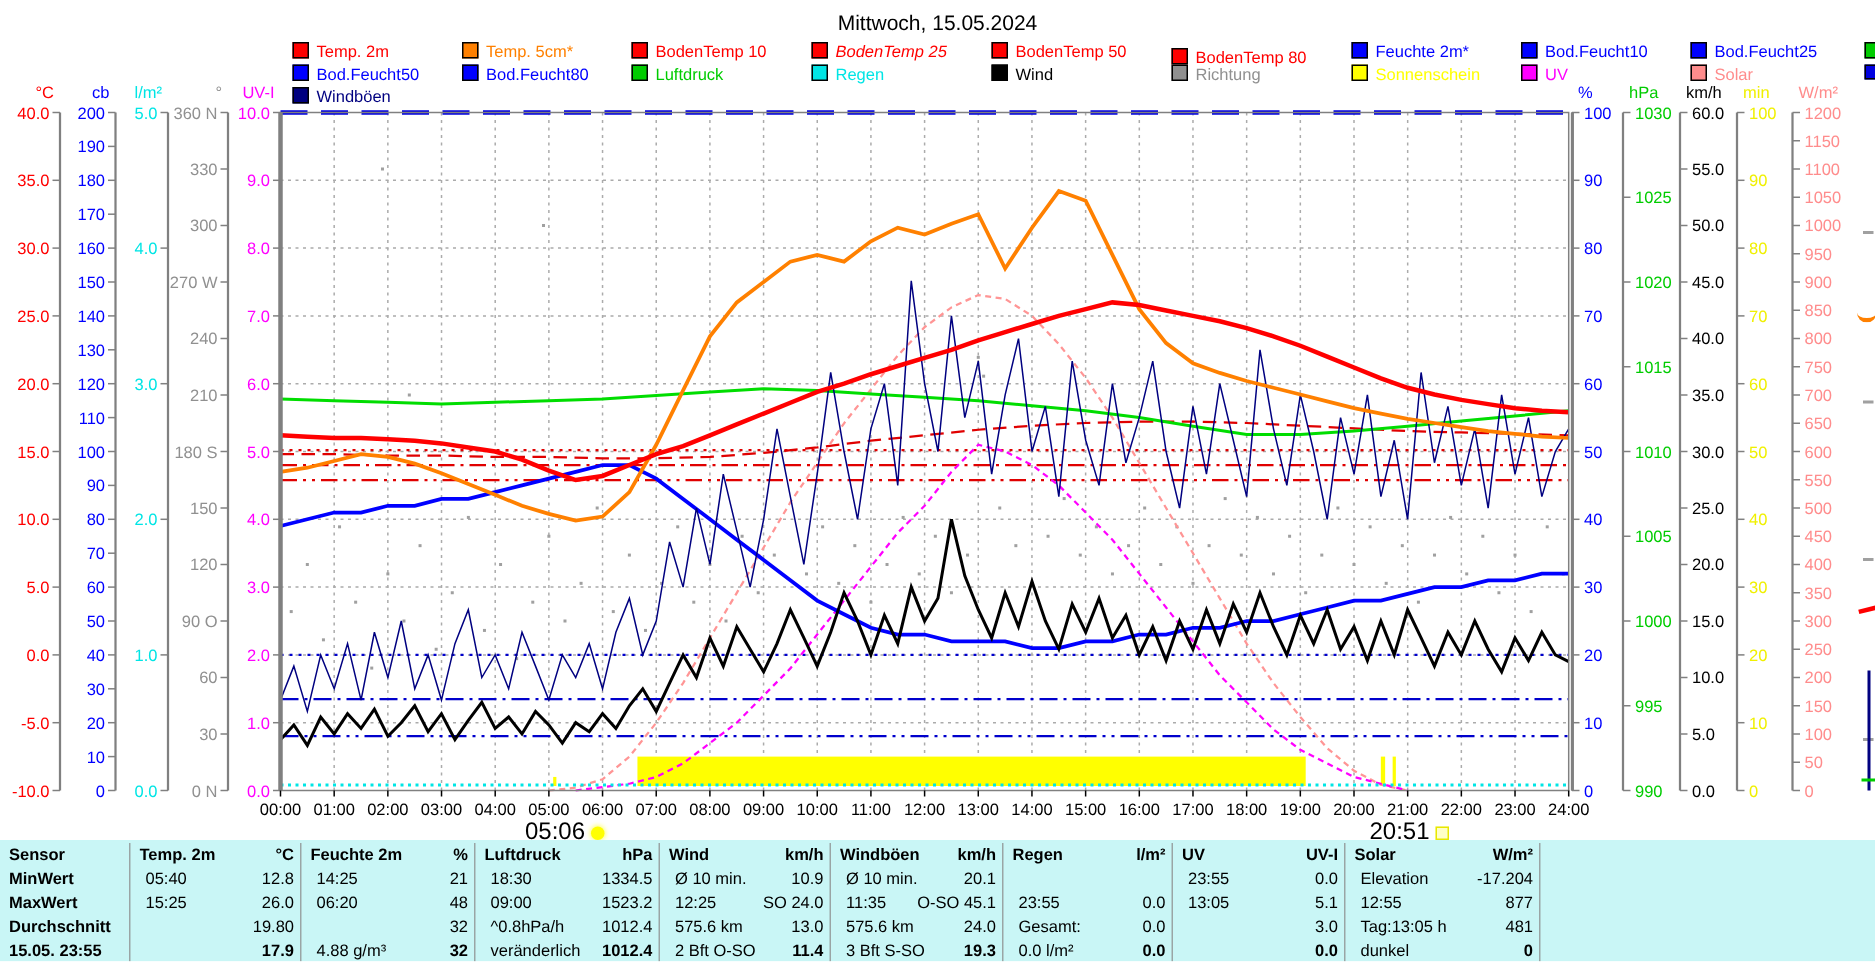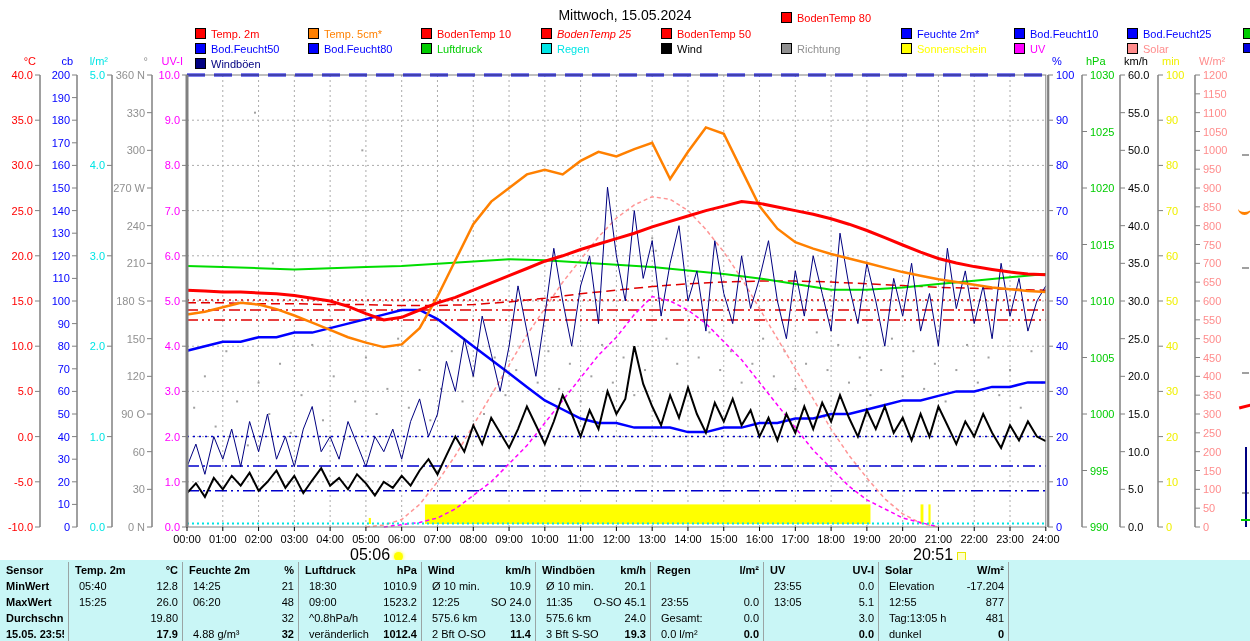--- a/index.html
+++ b/index.html
@@ -39,21 +39,21 @@
 <body>
 
 <div class="screen">
   <div class="title">Mittwoch, 15.05.2024</div>
   <div id="legend">
       <div class="leg-item" style="left: 195px; top: 28px;"><span class="leg-sw" style="background: rgb(255, 0, 0);"></span><span style="color: rgb(255, 0, 0);">Temp. 2m</span></div>
       <div class="leg-item" style="left: 308px; top: 28px;"><span class="leg-sw" style="background: rgb(255, 128, 0);"></span><span style="color: rgb(255, 128, 0);">Temp. 5cm*</span></div>
       <div class="leg-item" style="left: 421px; top: 28px;"><span class="leg-sw" style="background: rgb(255, 0, 0);"></span><span style="color: rgb(255, 0, 0);">BodenTemp 10</span></div>
       <div class="leg-item" style="left: 541px; top: 28px; font-style: italic;"><span class="leg-sw" style="background: rgb(255, 0, 0);"></span><span style="color: rgb(255, 0, 0);">BodenTemp 25</span></div>
       <div class="leg-item" style="left: 661px; top: 28px;"><span class="leg-sw" style="background: rgb(255, 0, 0);"></span><span style="color: rgb(255, 0, 0);">BodenTemp 50</span></div>
-      <div class="leg-item" style="left: 781px; top: 12px;"><span class="leg-sw" style="background: rgb(255, 0, 0);"></span><span style="color: rgb(255, 0, 0);">BodenTemp 80</span></div>
+      <div class="leg-item" style="left: 781px; top: 32px;"><span class="leg-sw" style="background: rgb(255, 0, 0);"></span><span style="color: rgb(255, 0, 0);">BodenTemp 80</span></div>
       <div class="leg-item" style="left: 901px; top: 28px;"><span class="leg-sw" style="background: rgb(0, 0, 255);"></span><span style="color: rgb(0, 0, 255);">Feuchte 2m*</span></div>
       <div class="leg-item" style="left: 1014px; top: 28px;"><span class="leg-sw" style="background: rgb(0, 0, 255);"></span><span style="color: rgb(0, 0, 255);">Bod.Feucht10</span></div>
       <div class="leg-item" style="left: 1127px; top: 28px;"><span class="leg-sw" style="background: rgb(0, 0, 255);"></span><span style="color: rgb(0, 0, 255);">Bod.Feucht25</span></div>
       <div class="leg-item" style="left: 195px; top: 43px;"><span class="leg-sw" style="background: rgb(0, 0, 255);"></span><span style="color: rgb(0, 0, 255);">Bod.Feucht50</span></div>
       <div class="leg-item" style="left: 308px; top: 43px;"><span class="leg-sw" style="background: rgb(0, 0, 255);"></span><span style="color: rgb(0, 0, 255);">Bod.Feucht80</span></div>
       <div class="leg-item" style="left: 421px; top: 43px;"><span class="leg-sw" style="background: rgb(0, 204, 0);"></span><span style="color: rgb(0, 204, 0);">Luftdruck</span></div>
       <div class="leg-item" style="left: 541px; top: 43px;"><span class="leg-sw" style="background: rgb(0, 229, 229);"></span><span style="color: rgb(0, 229, 229);">Regen</span></div>
       <div class="leg-item" style="left: 661px; top: 43px;"><span class="leg-sw" style="background: rgb(0, 0, 0);"></span><span style="color: rgb(0, 0, 0);">Wind</span></div>
       <div class="leg-item" style="left: 781px; top: 43px;"><span class="leg-sw" style="background: rgb(144, 144, 144);"></span><span style="color: rgb(144, 144, 144);">Richtung</span></div>
       <div class="leg-item" style="left: 901px; top: 43px;"><span class="leg-sw" style="background: rgb(255, 255, 0);"></span><span style="color: rgb(255, 255, 0);">Sonnenschein</span></div>
@@ -537,21 +537,21 @@
     </svg>
 
   <div class="annot" style="left:350px;top:546px;">
     <span>05:06</span><span class="sun-icon"></span>
   </div>
   <div class="annot" style="left:913px;top:546px;">
     <span>20:51</span><span class="set-icon"></span>
   </div>
 
   <div id="stats">
-      <div class="tcol" style="width: 69px;">
+      <div class="tcol" style="width: 87px;">
         <div class="trow thead">
           <span class="">Sensor</span>
         </div>
         <div class="trow ">
           <span class="tlabel">MinWert</span>
         </div>
         <div class="trow ">
           <span class="tlabel">MaxWert</span>
         </div>
         <div class="trow ">
@@ -605,21 +605,21 @@
           <span class="tval">32</span>
         </div>
       </div>
       <div class="tcol" style="width: 123px;">
         <div class="trow thead">
           <span class="">Luftdruck</span>
           <span class="tval">hPa</span>
         </div>
         <div class="trow ">
           <span class="tleft">18:30</span>
-          <span class="tval">1010.9</span>
+          <span class="tval">1334.5</span>
         </div>
         <div class="trow ">
           <span class="tleft">09:00</span>
           <span class="tval">1523.2</span>
         </div>
         <div class="trow ">
           <span class="tleft">^0.8hPa/h</span>
           <span class="tval">1012.4</span>
         </div>
         <div class="trow tnow">

